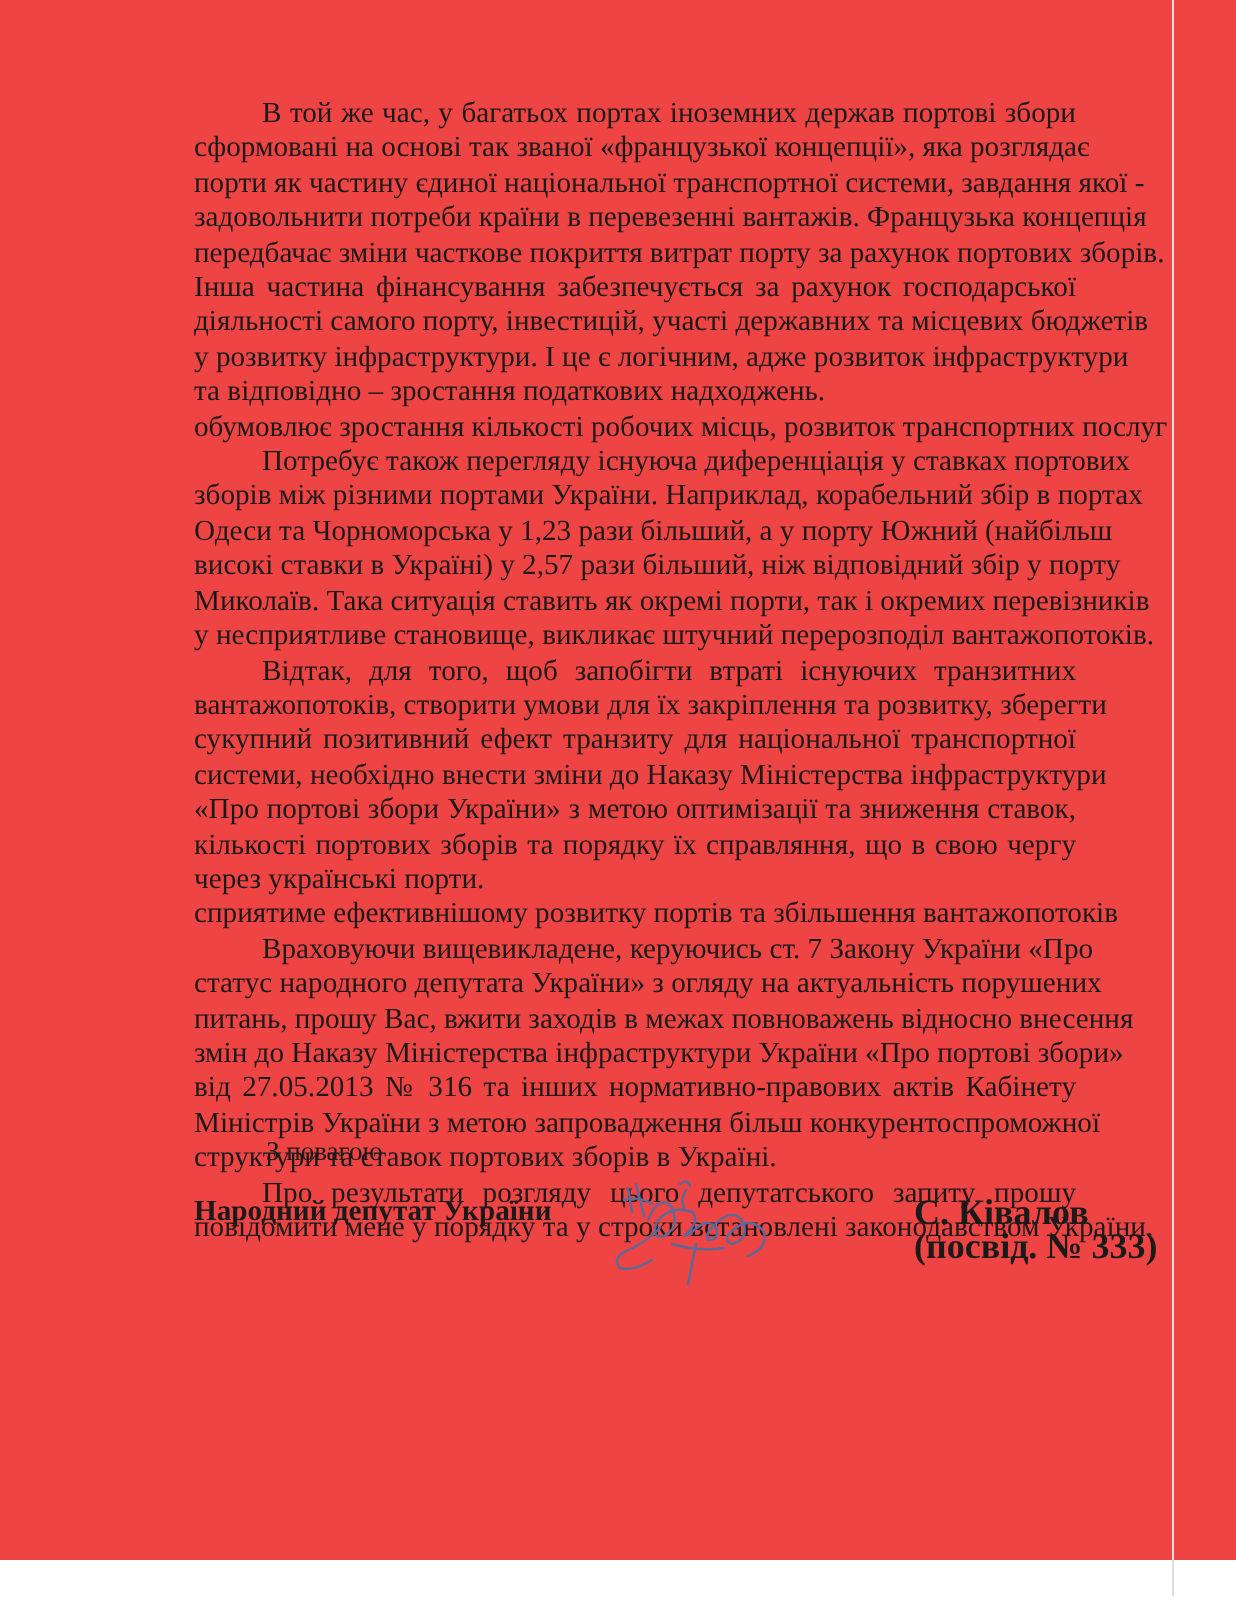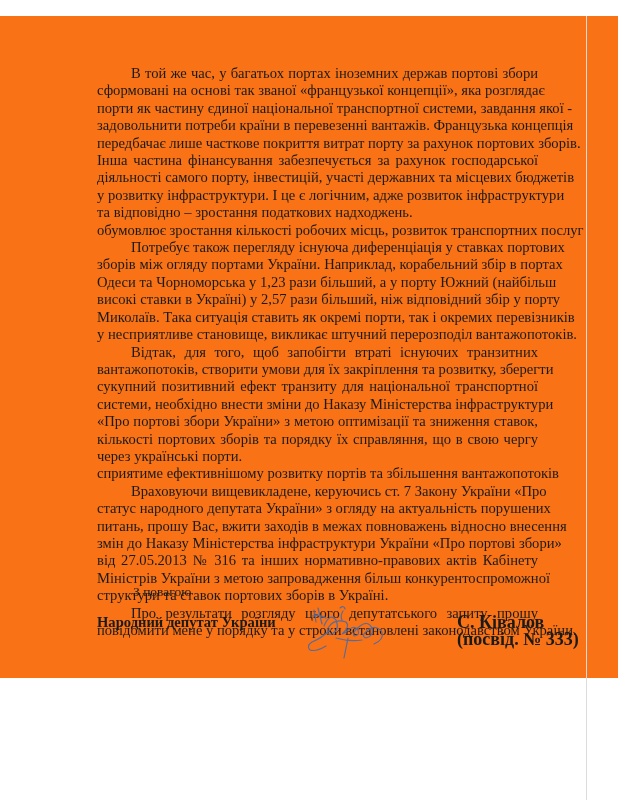--- a/index.html
+++ b/index.html
@@ -10,24 +10,24 @@
     body {
       width: 618px;
       height: 800px;
       position: relative;
       overflow: hidden;
       font-family: "Liberation Serif", "DejaVu Serif", serif;
       color: #1a1a1a;
     }
     .page {
       position: absolute;
-      left: 0; top: 16px;
+      left: 0; top: 0;
       width: 618px;
-      height: 662px;
-      background: #f97316;
+      height: 780px;
+      background: #ef4444;
     }
     .edge-line {
       position: absolute;
       left: 586px;
       top: 0;
       width: 1px;
       height: 798px;
       background: #dcdcdc;
     }
     .body-text {
@@ -88,31 +88,31 @@
 <div class="page">
   <div class="edge-line"></div>
 
   <div class="body-text">
 
     <div>
       <span class="ln indent">В той же час, у багатьох портах іноземних держав портові збори</span>
       <span class="ln">сформовані на основі так званої «французької концепції», яка розглядає</span>
       <span class="ln">порти як частину єдиної національної транспортної системи, завдання якої -</span>
       <span class="ln">задовольнити потреби країни в перевезенні вантажів. Французька концепція</span>
-      <span class="ln">передбачає лише часткове покриття витрат порту за рахунок портових зборів.</span>
+      <span class="ln">передбачає зміни часткове покриття витрат порту за рахунок портових зборів.</span>
       <span class="ln">Інша частина фінансування забезпечується за рахунок господарської</span>
       <span class="ln">діяльності самого порту, інвестицій, участі державних та місцевих бюджетів</span>
       <span class="ln">у розвитку інфраструктури. І це є логічним, адже розвиток інфраструктури</span>
       <span class="ln last">та відповідно – зростання податкових надходжень.</span>
       <span class="ln">обумовлює зростання кількості робочих місць, розвиток транспортних послуг</span>
     </div>
 
     <div>
       <span class="ln indent">Потребує  також перегляду існуюча диференціація у ставках портових</span>
-      <span class="ln">зборів між огляду портами України. Наприклад, корабельний збір в портах</span>
+      <span class="ln">зборів між різними портами України. Наприклад, корабельний збір в портах</span>
       <span class="ln">Одеси та Чорноморська у 1,23 рази більший, а у порту Южний  (найбільш</span>
       <span class="ln">високі ставки в Україні) у 2,57 рази більший, ніж відповідний збір у порту</span>
       <span class="ln">Миколаїв. Така ситуація  ставить як окремі порти, так і окремих перевізників</span>
       <span class="ln last">у несприятливе становище, викликає штучний перерозподіл вантажопотоків.</span>
     </div>
 
     <div>
       <span class="ln indent">Відтак, для того, щоб запобігти втраті існуючих транзитних</span>
       <span class="ln">вантажопотоків, створити умови для їх закріплення та розвитку, зберегти</span>
       <span class="ln">сукупний позитивний ефект транзиту для національної транспортної</span>

